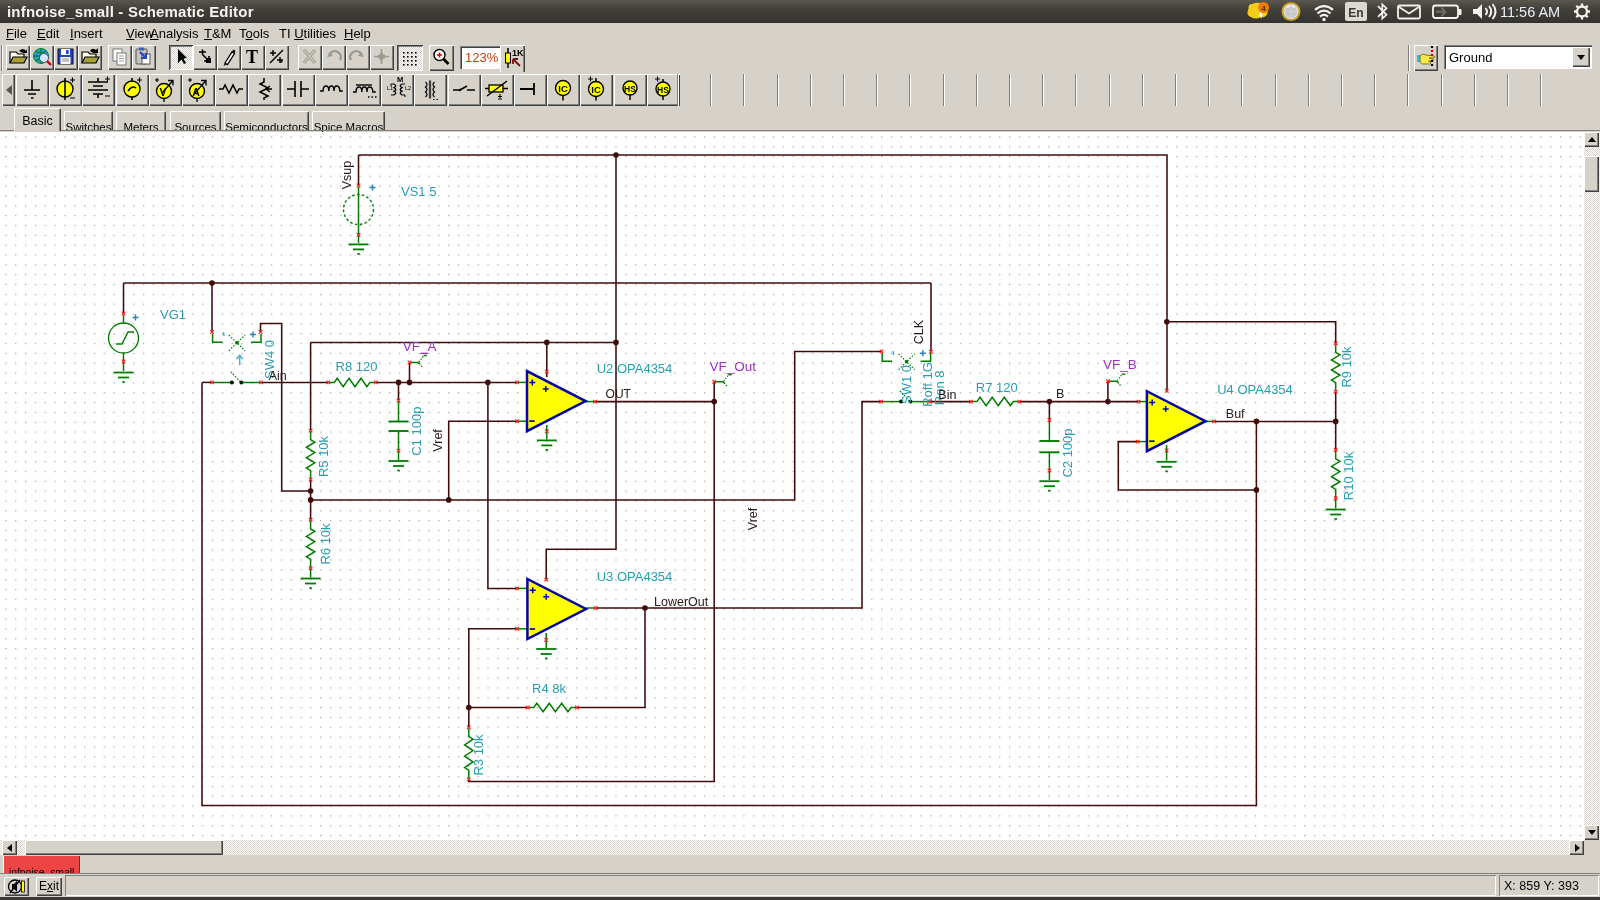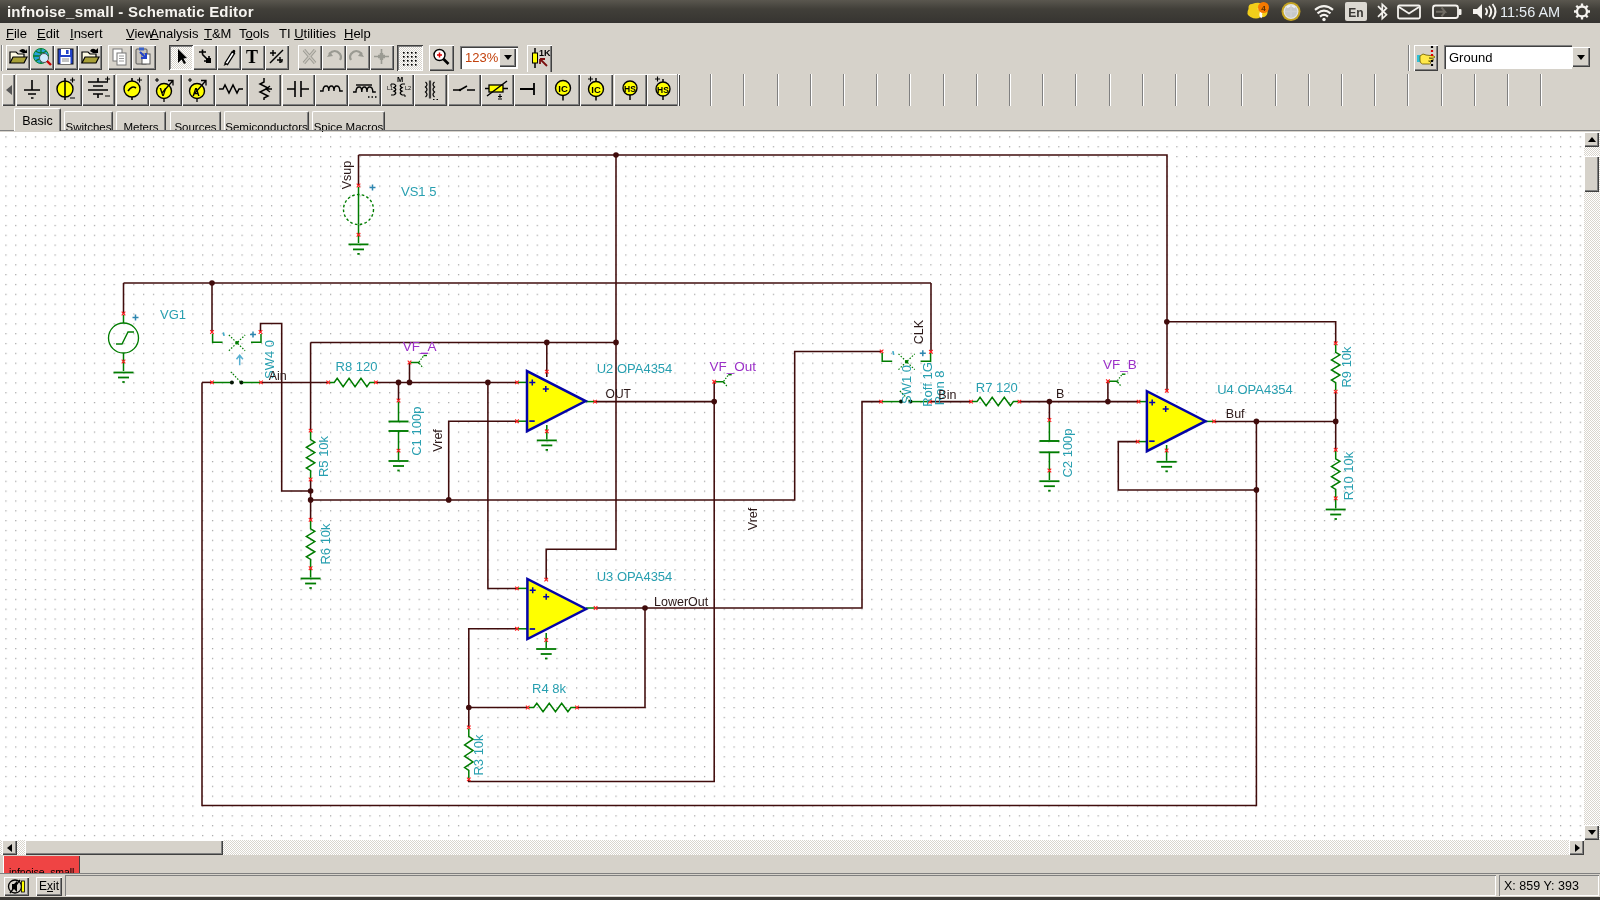--- a/index.html
+++ b/index.html
@@ -181,36 +181,36 @@
         <circle cx="10.5" cy="10" r="5.5" fill="#fff" stroke="#000" stroke-width="1.4"></circle>
         <path d="M8,10 h5 M10.5,7.5 v5" stroke="#d00" stroke-width="1.5"></path>
         <path d="M14.5,14 l5,5" stroke="#000" stroke-width="2.6"></path>
       </svg></span>
 <span class="abs" style="left:460px;top:2px;width:58px;height:23px;background:#fff;
 box-shadow:inset 1px 1px 0 #808080, inset 2px 2px 0 #404040, inset -1px -1px 0 #fff;">
 <span class="abs" style="left:5px;top:4px;font-size:13px;color:#c2410c;">123%</span>
 <span class="sbtn" style="left:39px;top:2px;width:17px;height:19px;"></span>
 <span class="arr" style="left:44px;top:9px;border-left:4px solid transparent;border-right:4px solid transparent;border-top:5px solid #000;"></span>
 </span>
-<span class="tbtn" style="left:527px;width:25px;height:42px;">
+<span class="tbtn" style="left:500px;width:25px;height:42px;">
 <svg width="25" height="26">
 <path d="M8,3 v20" stroke="#000" stroke-width="1.5"></path>
 <rect x="5.5" y="8" width="5" height="10" fill="#ffff00" stroke="#000"></rect>
 <text x="12" y="11" font-size="9" font-weight="bold" fill="#000">1K</text>
 <path d="M20,21 L13,14 m0,0 v5 m0,-5 h5" stroke="#7b1010" stroke-width="1.8" fill="none"></path>
 </svg></span>
 <span class="tsep" style="left:1408px;height:26px;top:1px"></span>
 <span class="tbtn" style="left:1414px;width:24px;height:26px;">
 <svg width="24" height="24">
 <rect x="3" y="10" width="3.5" height="7" fill="#2ec0d8"></rect>
 <path d="M6,11 q3,-3.5 6,-1 l8,1 q1.5,1 0,2 l-5,0 4,1 q1,1.5 -0.5,2 l-4,0 2,1 q1,1.5 -1,2 l-7,0 q-3,-1 -2.5,-4 z" fill="#ffe84a" stroke="#6a5a00" stroke-width="0.8"></path>
 <path d="M18,5 v2 m0,2 v2" stroke="#d00" stroke-width="2.2"></path>
 <path d="M18,1 v2 m0,12 v2 m0,2 v2" stroke="#000" stroke-width="2.2"></path>
 </svg></span>
-<span class="abs" style="left:1444px;top:1px;width:128px;height:24px;background:#fff;
+<span class="abs" style="left:1444px;top:1px;width:148px;height:24px;background:#fff;
 box-shadow:inset 1px 1px 0 #808080, inset 2px 2px 0 #404040, inset -1px -1px 0 #fff;">
 <span class="abs" style="left:5px;top:5px;font-size:13px;">Ground</span>
 <span class="sbtn" style="left:128px;top:2px;width:18px;height:20px;"></span>
 <span class="arr" style="left:133px;top:10px;border-left:4px solid transparent;border-right:4px solid transparent;border-top:5px solid #000;"></span>
 </span>
 </div>
 <div id="compbar">
 <span class="sbtn" style="left:2px;top:2px;width:13px;height:32px;"></span>
 <span class="arr" style="left:6px;top:13px;border-top:5px solid transparent;border-bottom:5px solid transparent;border-right:6px solid #555;"></span>
 <span class="cbtn" style="left:16px;"><svg width="32" height="31">

